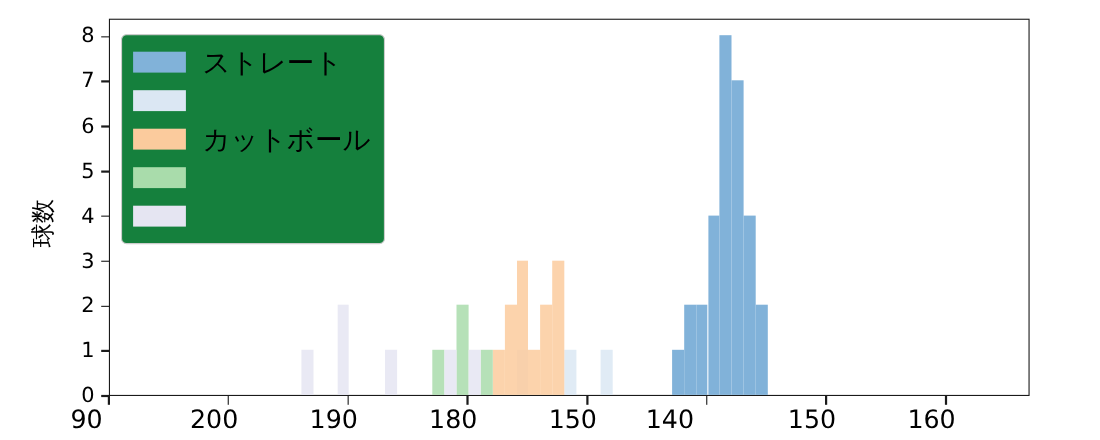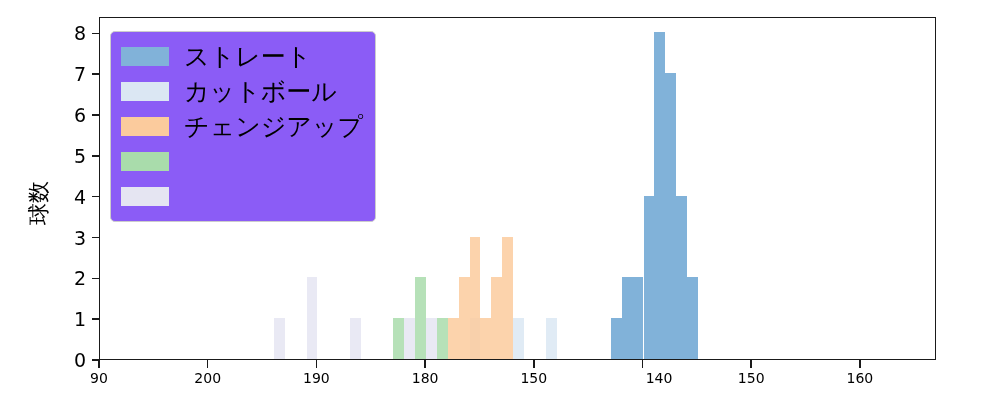--- a/index.html
+++ b/index.html
@@ -65,22 +65,22 @@
     top: 360px;
     width: 1.6px;
     height: 8px;
     background: #1a1a1a;
   }
   .xtick-text {
     position: absolute;
     top: 371px;
     width: 70px;
     margin-left: -35px;
-    text-align: center;
-    font-size: 14px;
+    text-align: left;
+    font-size: 23px;
     color: #000000;
     line-height: 1;
   }
   
   #ylabel {
     position: absolute;
     left: -6px;
     top: 188px;
     font-size: 22px;
     color: #000000;
@@ -89,21 +89,21 @@
     white-space: nowrap;
     width: 90px;
     text-align: center;
     margin-left: 0;
   }
   
   #legend {
     position: absolute;
     left: 110px;
     top: 31px;
-    background: #8b5cf6;
+    background: #15803d;
     border: 1px solid #cccccc;
     border-radius: 5px;
     padding: 7px 12px 7px 10px;
     box-sizing: border-box;
   }
   .legend-row {
     display: flex;
     align-items: center;
     height: 35px;
   }
@@ -160,25 +160,24 @@
       </div>
   </div>
 
   <div id="legend">
       <div class="legend-row">
         <span class="legend-swatch" style="background: rgb(129, 178, 217);"></span>
         <span class="legend-text">ストレート</span>
       </div>
       <div class="legend-row">
         <span class="legend-swatch" style="background: rgb(219, 231, 243);"></span>
+      </div>
+      <div class="legend-row">
+        <span class="legend-swatch" style="background: rgb(251, 203, 157);"></span>
         <span class="legend-text">カットボール</span>
-      </div>
-      <div class="legend-row">
-        <span class="legend-swatch" style="background: rgb(251, 203, 157);"></span>
-        <span class="legend-text">チェンジアップ</span>
       </div>
       <div class="legend-row">
         <span class="legend-swatch" style="background: rgb(169, 220, 171);"></span>
       </div>
       <div class="legend-row">
         <span class="legend-swatch" style="background: rgb(229, 229, 242);"></span>
       </div>
     </div>
 
 <div class="ytick-mark" style="top: 359.2px;"></div>
@@ -203,18 +202,18 @@
     <div class="xtick-text" style="left: 99px;">90</div>
     <div class="xtick-mark" style="left: 206.901px;"></div>
     <div class="xtick-text" style="left: 207.701px;">200</div>
     <div class="xtick-mark" style="left: 315.603px;"></div>
     <div class="xtick-text" style="left: 316.403px;">190</div>
     <div class="xtick-mark" style="left: 424.304px;"></div>
     <div class="xtick-text" style="left: 425.104px;">180</div>
     <div class="xtick-mark" style="left: 533.005px;"></div>
     <div class="xtick-text" style="left: 533.805px;">150</div>
     <div class="xtick-mark" style="left: 641.706px;"></div>
-    <div class="xtick-text" style="left: 659px;">140</div>
+    <div class="xtick-text" style="left: 622px;">140</div>
     <div class="xtick-mark" style="left: 750.408px;"></div>
     <div class="xtick-text" style="left: 751.208px;">150</div>
     <div class="xtick-mark" style="left: 859.109px;"></div>
     <div class="xtick-text" style="left: 859.909px;">160</div>
   </div>
 
 </body></html>

